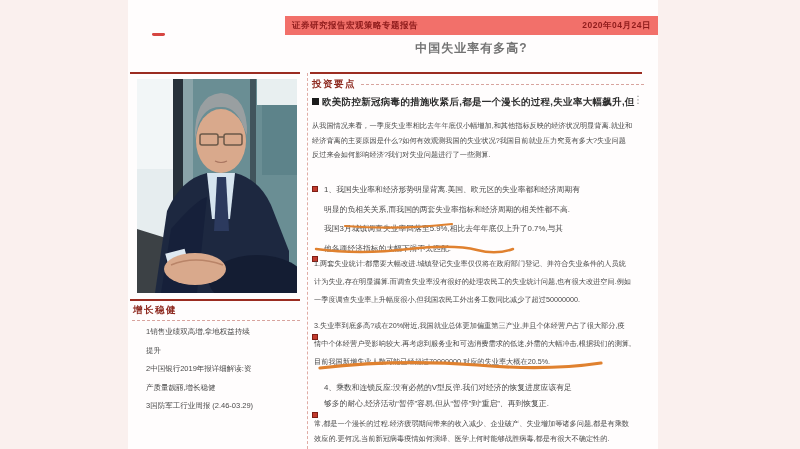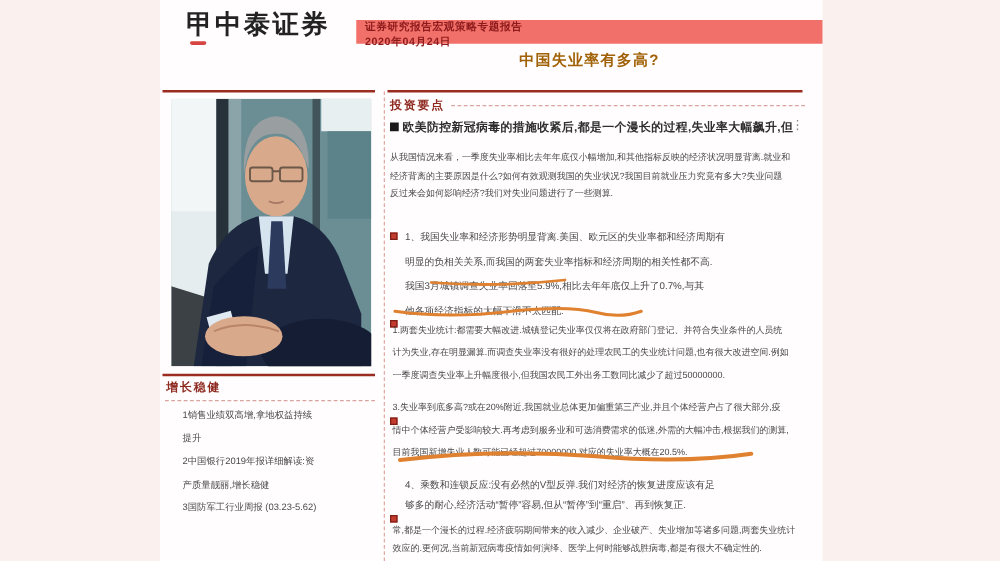--- a/index.html
+++ b/index.html
@@ -7,23 +7,23 @@
     width:800px;height:449px;position:relative;overflow:hidden;
     background:#faf0ee;
     font-family:"Liberation Sans",sans-serif;
   }
   .content{position:absolute;left:128px;top:0;width:530px;height:449px;background:#fffdfd;}
 
   
   .logo{position:absolute;left:21px;top:5px;font-size:21px;font-weight:bold;color:#232323;letter-spacing:2px;white-space:nowrap;}
   .logo-accent{position:absolute;left:24px;top:33px;width:13px;height:3px;background:#d64541;border-radius:2px 2px 3px 3px;}
   .banner{position:absolute;left:157px;top:16px;width:373px;height:19px;background:#f2706a;
-    display:flex;justify-content:space-between;padding:0 7px;box-sizing:border-box;flex-direction:column;}
+    display:flex;justify-content:space-between;align-items:center;padding:0 7px;box-sizing:border-box;}
   .banner-cat,.banner-date{font-size:8.5px;font-weight:bold;color:#8e1b1b;letter-spacing:.5px;white-space:nowrap;}
-  .title{position:absolute;left:157px;top:40px;width:373px;text-align:center;font-size:12px;font-weight:bold;color:#a16207;letter-spacing:1px;}
+  .title{position:absolute;left:157px;top:40px;width:373px;text-align:center;font-size:12px;font-weight:bold;color:#737373;letter-spacing:1px;}
 
   
   .photo-rule{position:absolute;left:2px;top:72px;width:170px;height:2px;background:#9b2c21;}
   .photo{position:absolute;left:9px;top:79px;width:160px;height:214px;display:block;}
   .related-rule{position:absolute;left:2px;top:299px;width:170px;height:2px;background:#9b2c21;}
   .related-header{position:absolute;left:5px;top:304px;font-size:9.5px;font-weight:bold;color:#8e2a20;letter-spacing:1.5px;}
   .related-dashed{position:absolute;left:4px;top:320px;width:168px;border-top:1px dashed #d8a49e;}
   .related-items{position:absolute;left:5px;top:323px;width:172px;margin-left:13px;}
   .related-item{font-size:7.5px;color:#4a4a4a;line-height:18.5px;white-space:pre-line;}
 
@@ -49,21 +49,20 @@
   .rsq1{top:186px;} .rsq2{top:256px;} .rsq3{top:334px;} .rsq4{top:412px;}
 
   .annot{position:absolute;pointer-events:none;}
   .annot path{fill:none;stroke:#e0812f;stroke-linecap:round;}
 </style>
 </head>
 <body>
 
 <div class="content">
 
-  <div class="logo">甲中泰证券</div>
   <div class="logo-accent"></div>
 
   <div class="banner">
     <span class="banner-cat">证券研究报告宏观策略专题报告</span>
     <span class="banner-date">2020年04月24日</span>
   </div>
 
   <div class="title">中国失业率有多高?</div>
 
   <div class="photo-rule"></div>
@@ -95,21 +94,21 @@
   </svg>
 
   <div class="related-rule"></div>
   <div class="related-header">增长稳健</div>
   <div class="related-dashed"></div>
   <div class="related-items">
     <div class="related-item">1销售业绩双高增,拿地权益持续
 提升</div>
     <div class="related-item">2中国银行2019年报详细解读:资
 产质量靓丽,增长稳健</div>
-    <div class="related-item">3国防军工行业周报 (03.23-5.62)</div>
+    <div class="related-item">3国防军工行业周报 (2.46-03.29)</div>
   </div>
 
   <div class="vrule"></div>
   <div class="hl-rule"></div>
   <div class="hl-header-row">
     <span class="hl-header">投资要点</span>
     <span class="hl-dash-fill"></span>
   </div>
 
   <div class="lead">
@@ -133,21 +132,21 @@
 一季度调查失业率上升幅度很小,但我国农民工外出务工数同比减少了超过50000000.</div>
 
   <span class="rsq rsq3"></span>
   <div class="para p3">3.失业率到底多高?或在20%附近,我国就业总体更加偏重第三产业,并且个体经营户占了很大部分,疫
 情中个体经营户受影响较大.再考虑到服务业和可选消费需求的低迷,外需的大幅冲击,根据我们的测算,
 目前我国新增失业人数可能已经超过70000000,对应的失业率大概在20.5%.</div>
 
   <span class="rsq rsq4"></span>
   <div class="para p4">4、乘数和连锁反应:没有必然的V型反弹.我们对经济的恢复进度应该有足
 够多的耐心,经济活动“暂停”容易,但从“暂停”到“重启”、再到恢复正.</div>
-  <div class="para p5">常,都是一个漫长的过程.经济疲弱期间带来的收入减少、企业破产、失业增加等诸多问题,两套失业统计
+  <div class="para p5">常,都是一个漫长的过程.经济疲弱期间带来的收入减少、企业破产、失业增加等诸多问题,都是有乘数
 效应的.更何况,当前新冠病毒疫情如何演绎、医学上何时能够战胜病毒,都是有很大不确定性的.</div>
 
   <svg class="annot" style="left:215px;top:221px;" width="112" height="10" aria-hidden="true">
     <path d="M2,5 Q56,9 109,3" stroke-width="2.2"></path>
   </svg>
   <svg class="annot" style="left:186px;top:243px;" width="202" height="13" aria-hidden="true">
     <path d="M2,6 Q45,12 95,6 Q140,1 163,7 Q182,12 199,6" stroke-width="2.4"></path>
   </svg>
   <svg class="annot" style="left:189px;top:357px;" width="288" height="17" aria-hidden="true">
     <path d="M3,11 Q80,2 160,8 Q230,14 284,6" stroke-width="3.2"></path>

